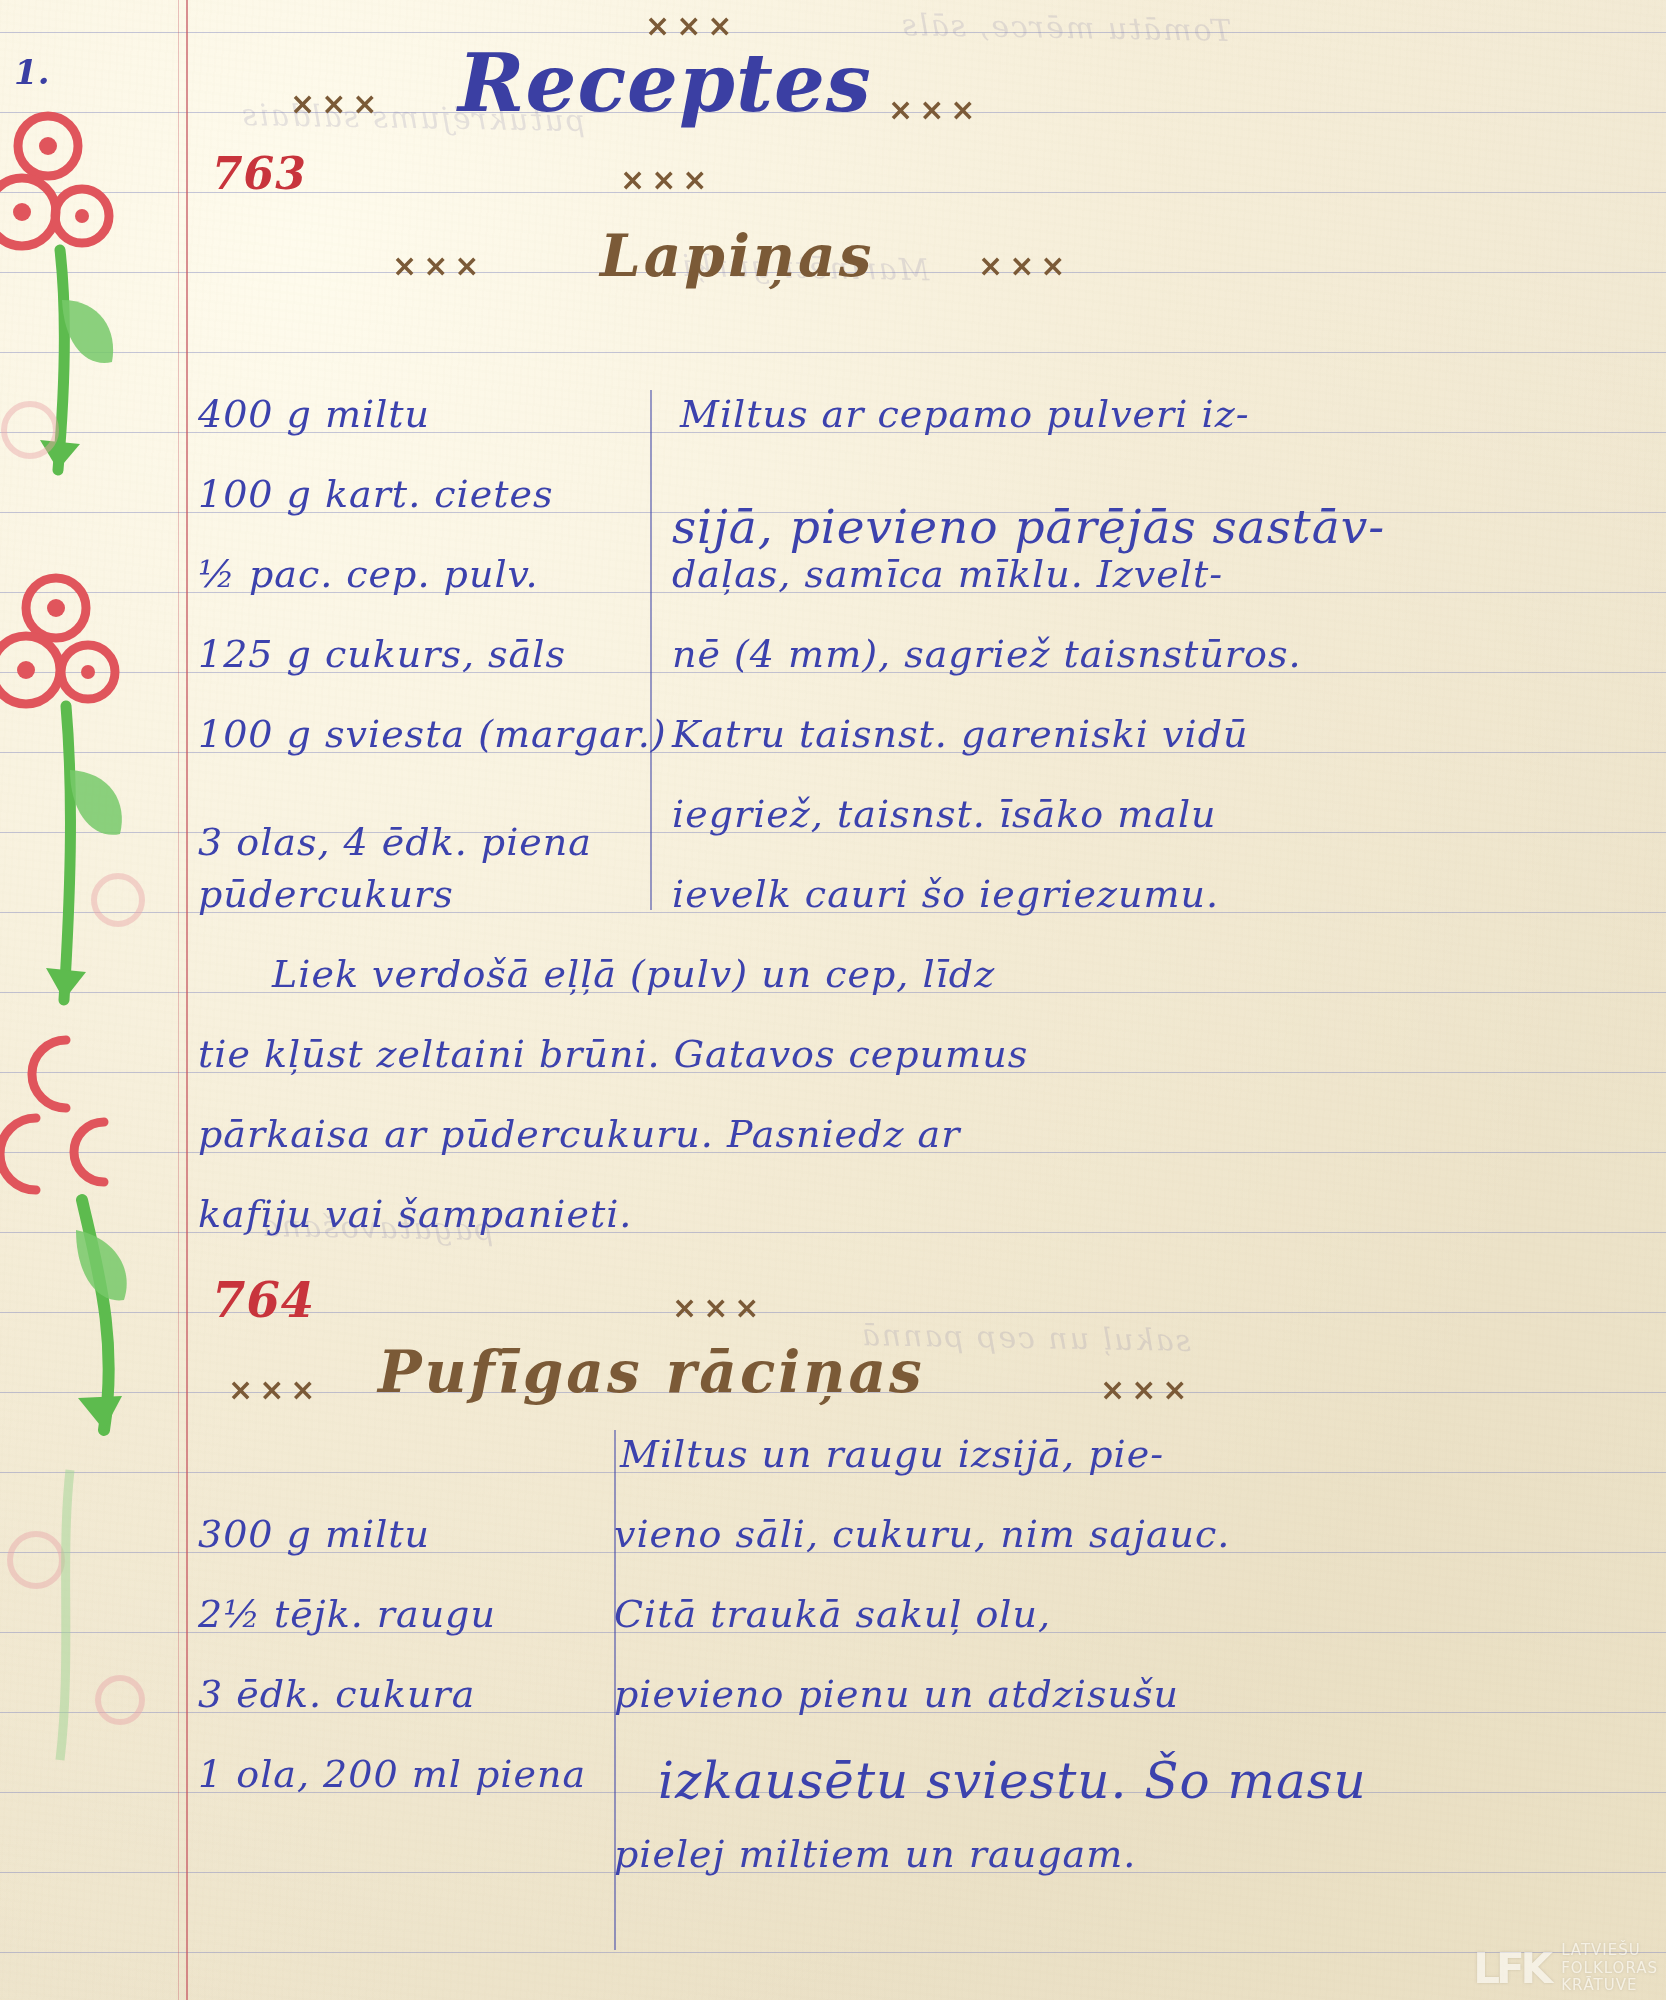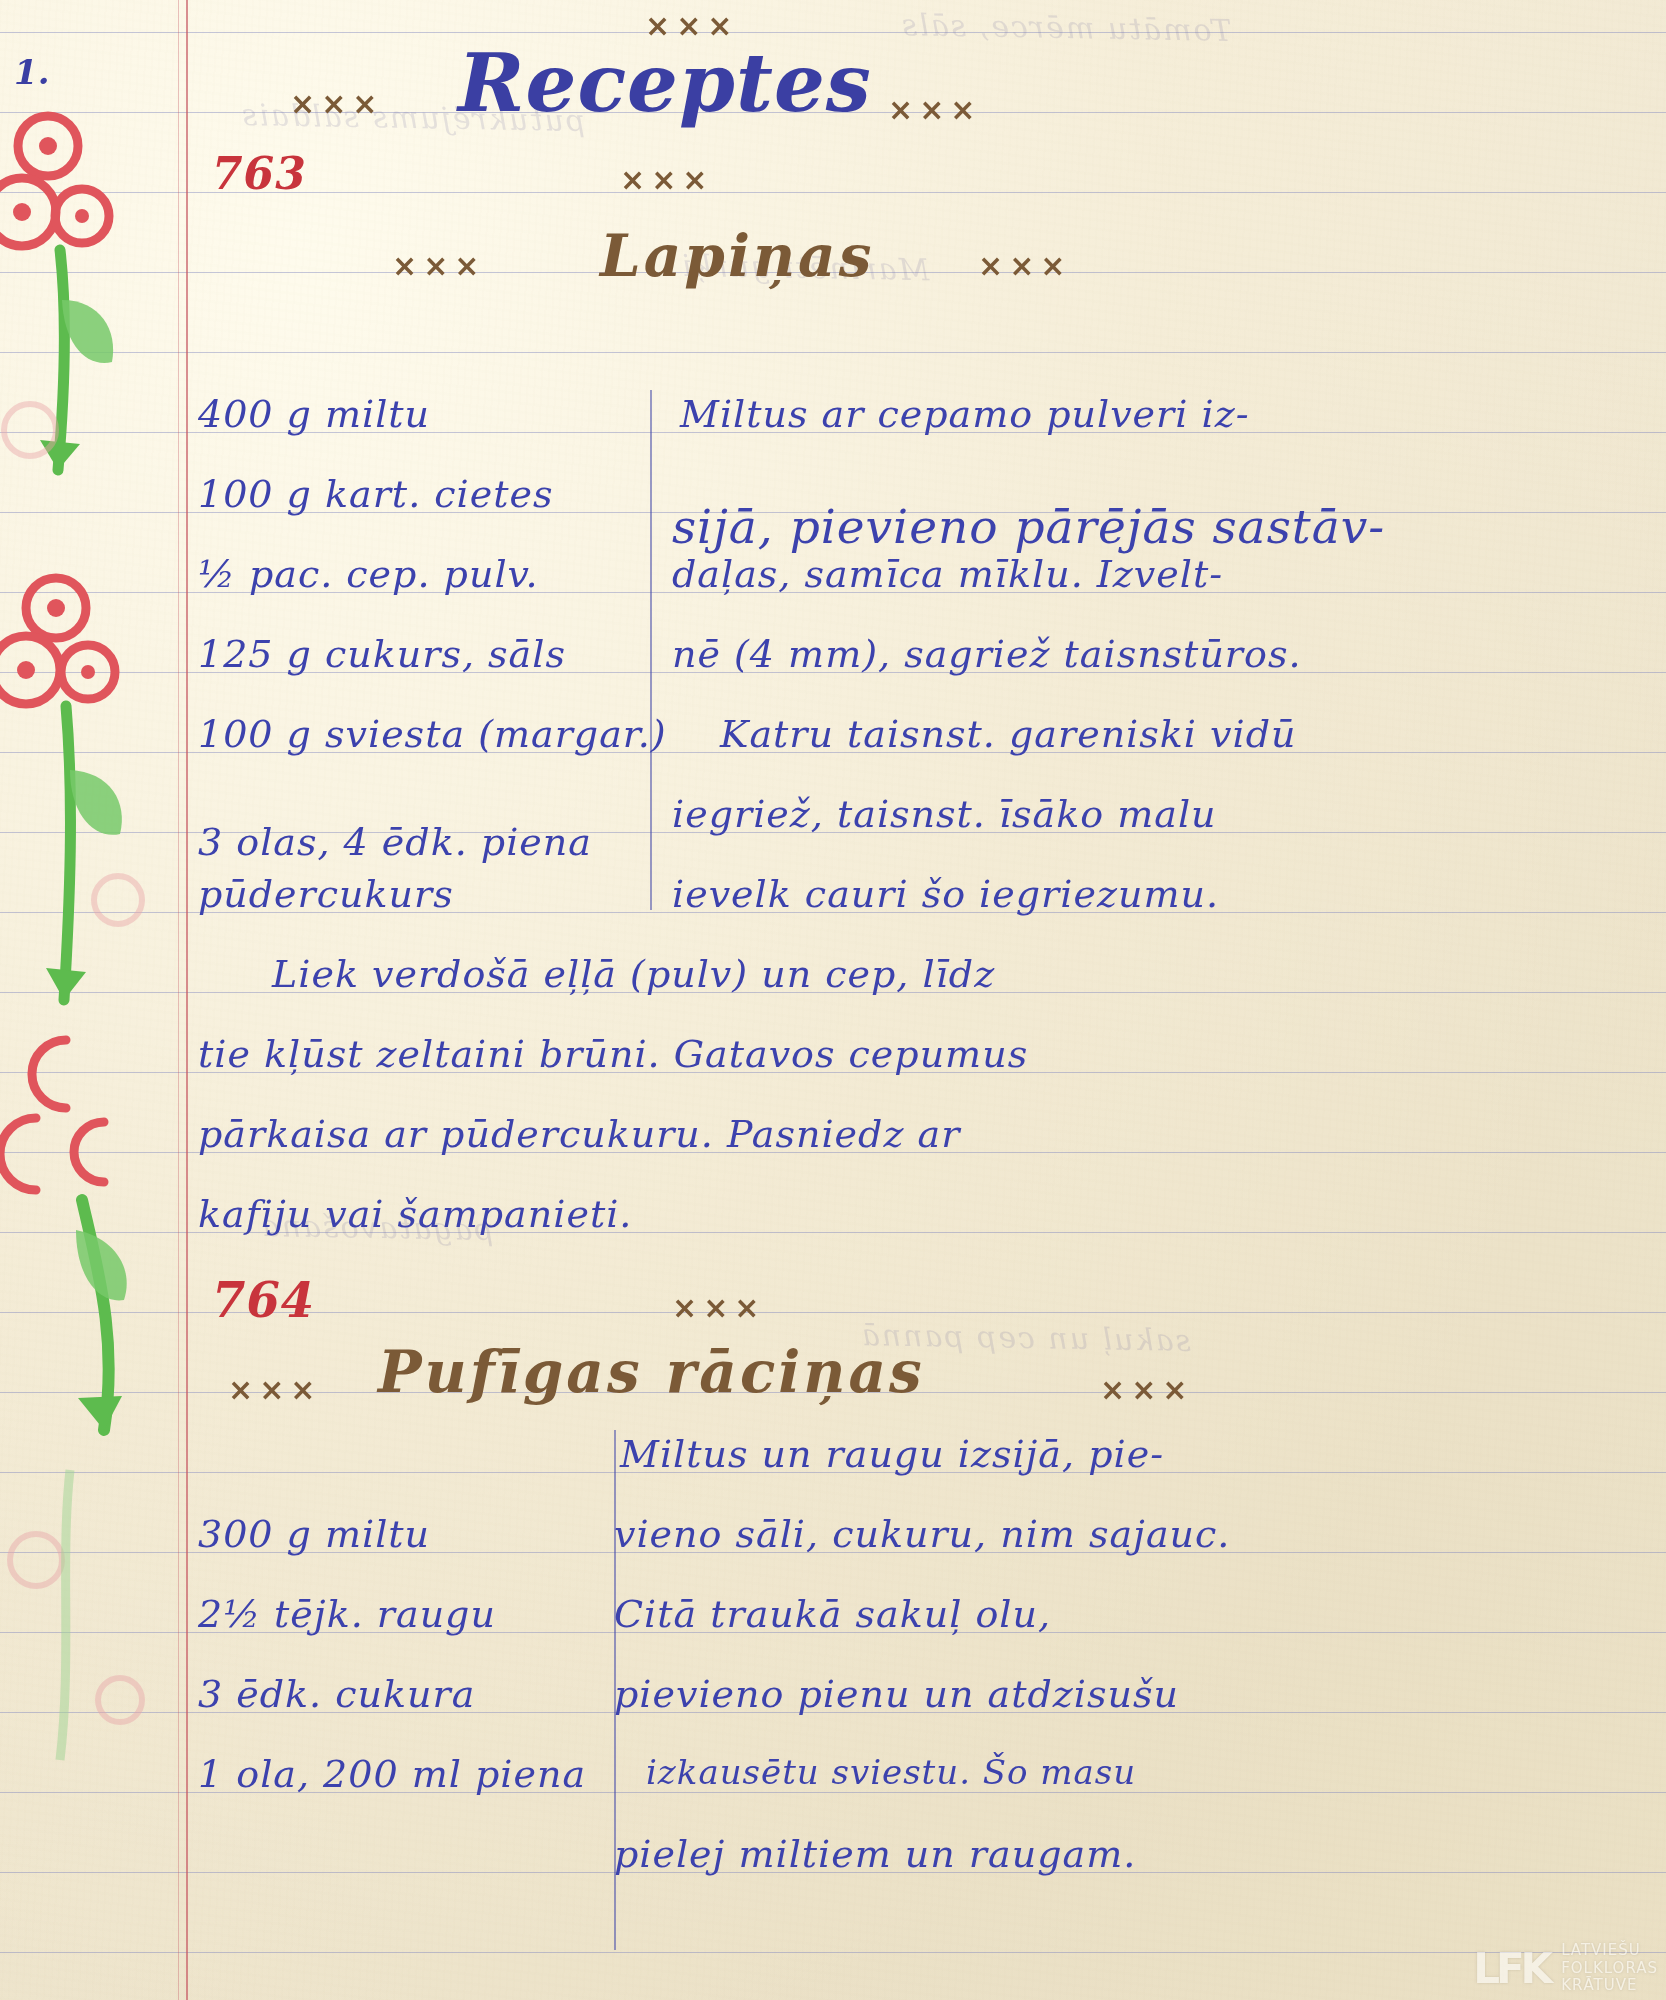--- a/index.html
+++ b/index.html
@@ -272,21 +272,21 @@
   <div class="hw blue" style="left:198px; top:552px; font-size:38px;">½ pac. cep. pulv.</div>
   <div class="hw blue" style="left:198px; top:632px; font-size:38px;">125 g cukurs, sāls</div>
   <div class="hw blue" style="left:198px; top:712px; font-size:38px;">100 g sviesta (margar.)</div>
   <div class="hw blue" style="left:198px; top:820px; font-size:38px;">3 olas, 4 ēdk. piena</div>
   <div class="hw blue" style="left:198px; top:872px; font-size:38px;">pūdercukurs</div>
 
   <div class="hw blue" style="left:680px; top:392px; font-size:38px;">Miltus ar cepamo pulveri iz-</div>
   <div class="hw blue" style="left:672px; top:499px; font-size:47px;">sijā, pievieno pārējās sastāv-</div>
   <div class="hw blue" style="left:672px; top:552px; font-size:38px;">daļas, samīca mīklu. Izvelt-</div>
   <div class="hw blue" style="left:672px; top:632px; font-size:38px;">nē (4 mm), sagriež taisnstūros.</div>
-  <div class="hw blue" style="left:672px; top:712px; font-size:38px;margin-left:48px;">Katru taisnst. gareniski vidū</div>
+  <div class="hw blue" style="left:672px; top:712px; font-size:38px;">Katru taisnst. gareniski vidū</div>
   <div class="hw blue" style="left:672px; top:792px; font-size:38px;">iegriež, taisnst. īsāko malu</div>
   <div class="hw blue" style="left:672px; top:872px; font-size:38px;">ievelk cauri šo iegriezumu.</div>
 
   <div class="hw blue" style="left:272px; top:952px; font-size:38px;">Liek verdošā eļļā (pulv) un cep, līdz</div>
   <div class="hw blue" style="left:198px; top:1032px; font-size:38px;">tie kļūst zeltaini brūni. Gatavos cepumus</div>
   <div class="hw blue" style="left:198px; top:1112px; font-size:38px;">pārkaisa ar pūdercukuru. Pasniedz ar</div>
   <div class="hw blue" style="left:198px; top:1192px; font-size:38px;">kafiju vai šampanieti.</div>
 
   <div class="hw red" style="left:212px; top:1272px; font-size:48px;">764</div>
   <div class="hw xmark" style="left:672px; top:1290px; font-size:30px;">×××</div>
@@ -300,21 +300,21 @@
   <div class="hw blue" style="left:620px; top:1432px; font-size:38px;">Miltus un raugu izsijā, pie-</div>
 
   <div class="hw blue" style="left:198px; top:1512px; font-size:38px;">300 g miltu</div>
   <div class="hw blue" style="left:198px; top:1592px; font-size:38px;">2½ tējk. raugu</div>
   <div class="hw blue" style="left:198px; top:1672px; font-size:38px;">3 ēdk. cukura</div>
   <div class="hw blue" style="left:198px; top:1752px; font-size:38px;">1 ola, 200 ml piena</div>
 
   <div class="hw blue" style="left:614px; top:1512px; font-size:38px;">vieno sāli, cukuru, nim sajauc.</div>
   <div class="hw blue" style="left:614px; top:1592px; font-size:38px;">Citā traukā sakuļ olu,</div>
   <div class="hw blue" style="left:614px; top:1672px; font-size:38px;">pievieno pienu un atdzisušu</div>
-  <div class="hw blue" style="left:646px; top:1752px; font-size:34px;">izkausētu sviestu. Šo masu</div>
+  <div class="hw blue" style="left:614px; top:1752px; font-size:50px;padding-left:44px;">izkausētu sviestu. Šo masu</div>
   <div class="hw blue" style="left:614px; top:1832px; font-size:38px;">pielej miltiem un raugam.</div>
 
   <div class="watermark">
     <div class="wm-logo">LFK</div>
     <div class="wm-text">
       <div>LATVIEŠU</div>
       <div>FOLKLORAS</div>
       <div>KRĀTUVE</div>
     </div>
   </div>

